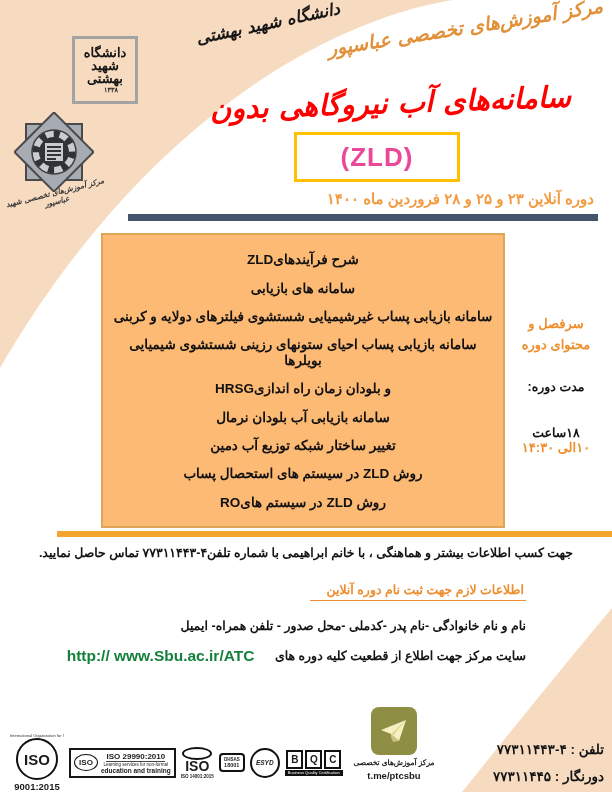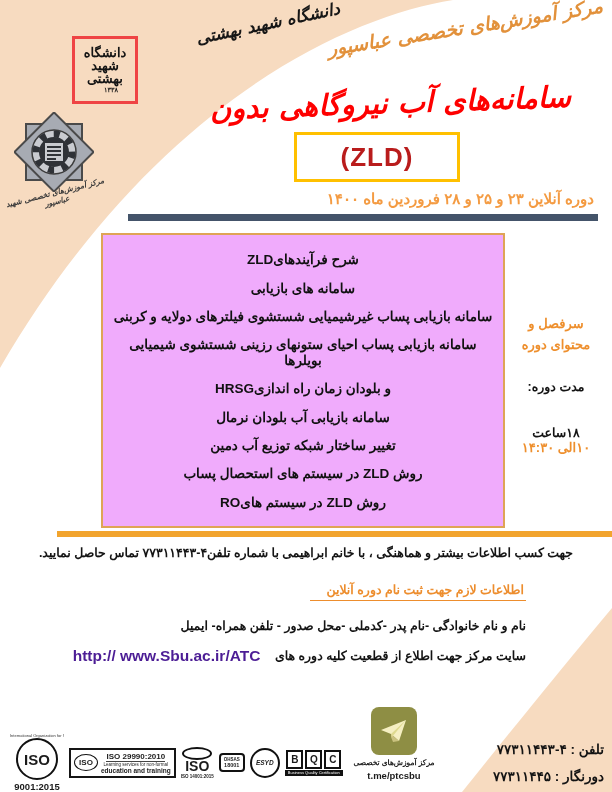--- a/index.html
+++ b/index.html
@@ -9,61 +9,61 @@
   .callig{font-family:"DejaVu Serif",serif;font-style:italic;font-weight:bold;}
 
   
   .bg-svg{position:absolute;left:0;top:0;width:612px;height:792px;pointer-events:none;}
 
   
   .center-callig{top:16px;right:4px;width:286px;text-align:center;color:#E2913B;
                  font-size:19px;transform:rotate(-9deg);}
   .univ-callig{top:14px;left:166px;width:204px;text-align:center;color:#161616;
                font-size:16.5px;transform:rotate(-12deg);}
-  .stamp{left:72px;top:36px;width:60px;height:62px;border:3px solid #ef4444;
+  .stamp{left:72px;top:36px;width:60px;height:62px;border:3px solid #a3a3a3;
          display:flex;flex-direction:column;align-items:center;justify-content:center;
          color:#141414;font-family:"DejaVu Serif",serif;font-weight:bold;}
   .stamp .l{font-size:13px;line-height:1.02;}
   .stamp .y{font-size:6.5px;margin-top:1px;letter-spacing:1px;margin-left:12px;}
   .emblem{left:14px;top:112px;width:80px;height:80px;}
   .emblem-caption{left:2px;top:188px;width:108px;text-align:center;font-size:7.5px;
                   color:#3a3a3a;transform:rotate(-14deg);}
 
   .main-title{top:86px;right:6px;width:430px;text-align:center;color:#FE0000;
               font-size:29px;transform:rotate(-2deg);}
   .zld-box{left:294px;top:132px;width:160px;height:44px;border:3px solid #FFC000;
            background:#fff;display:flex;align-items:center;justify-content:center;
            direction:ltr;}
-  .zld-box span{color:#b91c1c;font-size:26px;font-weight:bold;letter-spacing:1px;}
+  .zld-box span{color:#ec4899;font-size:26px;font-weight:bold;letter-spacing:1px;}
   .date-line{top:190px;left:124px;width:470px;text-align:right;color:#F49B42;
              font-size:15px;font-weight:bold;}
   .dark-bar{top:214px;left:128px;width:470px;height:7px;background:#44546A;}
 
   
-  .content-box{top:233px;left:101px;width:404px;height:295px;background:#f0abfc;
+  .content-box{top:233px;left:101px;width:404px;height:295px;background:#fdba74;
                border:2px solid #DFA456;box-sizing:border-box;display:flex;
                flex-direction:column;justify-content:space-evenly;padding:4px 8px;}
   .content-box .syll-item{font-size:13.5px;font-weight:bold;color:#111;text-align:center;}
 
   
   .side{right:6px;width:100px;text-align:center;font-weight:bold;}
   .side-heading{top:314px;color:#EE8F2D;font-size:13px;line-height:1.6;}
   .side-duration-label{top:379px;color:#131313;font-size:12.5px;padding-left:15px;}
   .side-duration-value{top:401px;color:#131313;font-size:12.5px;margin-top:24px;}
   .side-time{top:440px;color:#EE8F2D;font-size:13px;}
 
   .orange-bar{top:531px;left:57px;width:555px;height:6px;background:#F2A42D;}
   .contact-note{top:545px;left:0;width:612px;text-align:center;color:#141414;
                 font-size:12.5px;font-weight:bold;}
   .reg-heading{top:582px;right:86px;color:#ED8D2D;font-size:12.5px;font-weight:bold;
                border-bottom:1.5px solid #ED8D2D;padding:0 2px 3px 16px;}
   .reg-fields{top:618px;right:86px;color:#141414;font-size:12.5px;font-weight:bold;text-align:center;}
   .site-line{top:646px;right:86px;font-size:12.5px;font-weight:bold;color:#141414;}
-  .site-line .url{color:#4c1d95;font-size:15.5px;direction:ltr;display:inline-block;
-                  margin:0 11px 0 0;transform:translateY(1px);}
+  .site-line .url{color:#15803d;font-size:15.5px;direction:ltr;display:inline-block;
+                  margin:0 17px 0 0;transform:translateY(1px);}
 
   
   .cert-row{left:10px;top:733px;display:flex;align-items:center;gap:5px;direction:ltr;
             color:#1b1b1b;}
   .cert{display:flex;flex-direction:column;align-items:center;}
   .micro{font-size:4px;white-space:nowrap;overflow:hidden;max-width:54px;color:#333;}
   .iso-circle{width:38px;height:38px;border:2.5px solid #111;border-radius:50%;
               display:flex;align-items:center;justify-content:center;
               font-size:15px;font-weight:bold;}
   .iso-sub{font-size:9.5px;font-weight:bold;margin-top:1px;}

